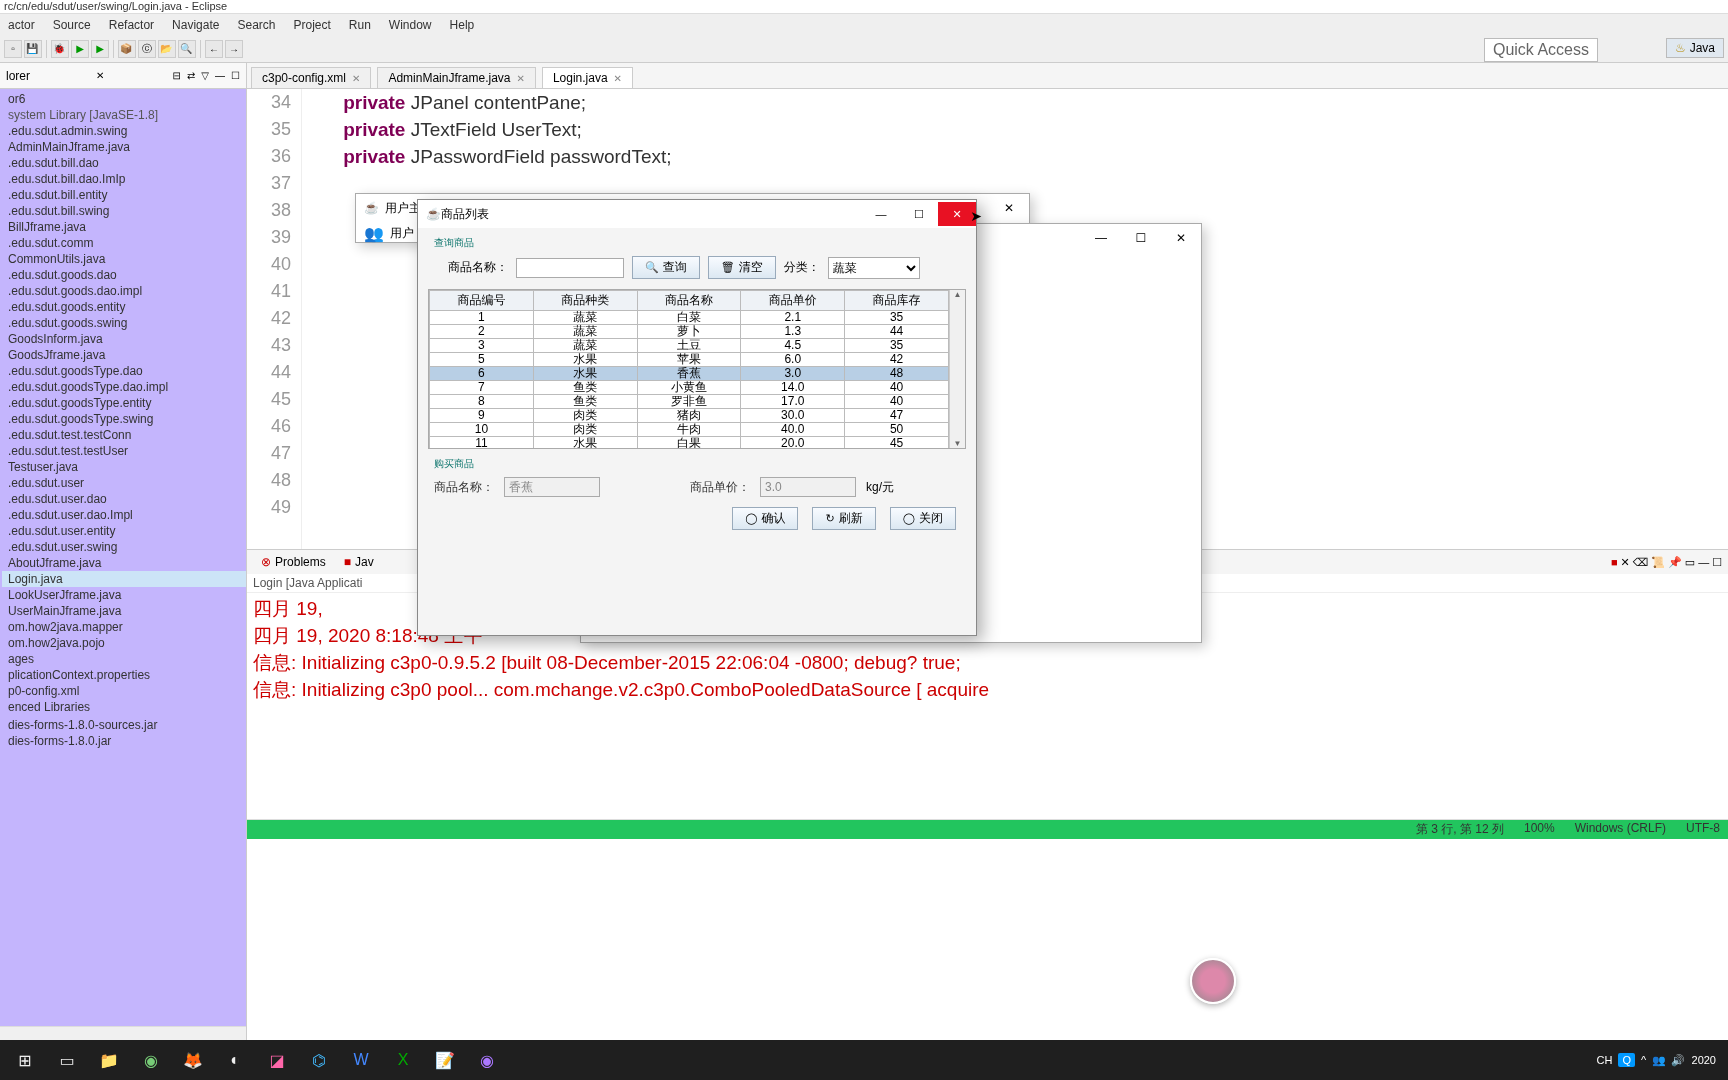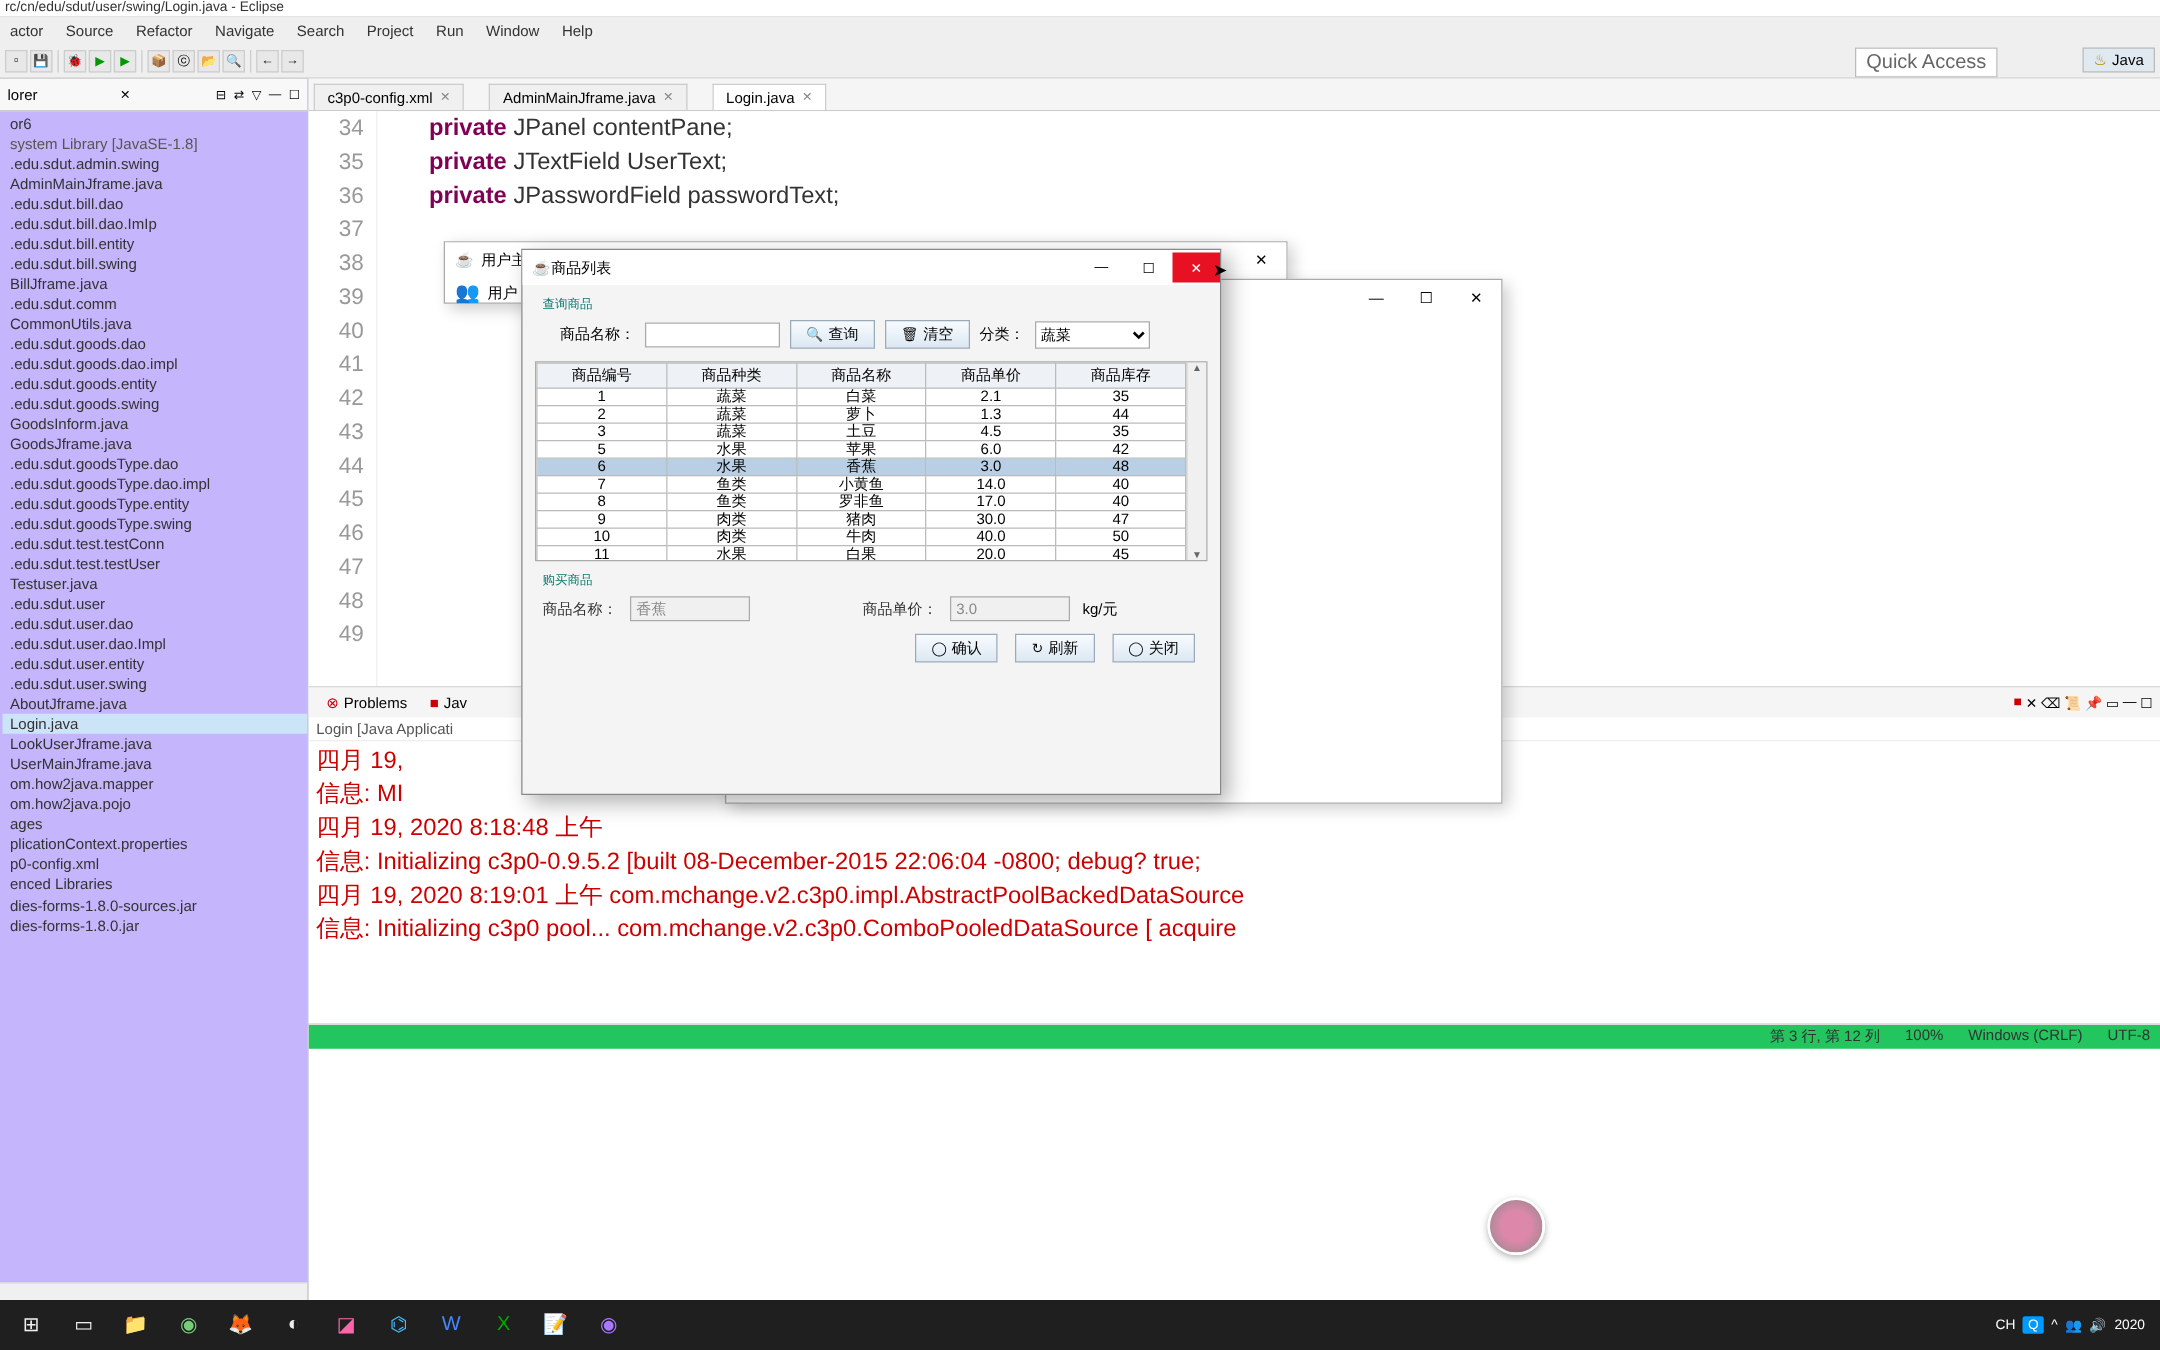--- a/index.html
+++ b/index.html
@@ -29,21 +29,21 @@
 .side-tab-icons span { font-size: 10px; padding: 0 2px; cursor: pointer; }
 .tree { flex: 1; overflow-y: auto; overflow-x: auto; font-size: 12px; color: #333; padding: 2px 0 2px 2px; position: relative; }
 .tree-item { padding: 1px 0 1px 6px; white-space: nowrap; cursor: default; }
 .tree-item.sel { background: #cce4f7; }
 .tree-item.lib { color: #555; }
 .tree-scroll-horiz { height: 17px; background: #f0f0f0; border-top: 1px solid #ddd; }
 
 
 .editor-area { flex: 1; display: flex; flex-direction: column; background: #fff; position: relative; }
 .editor-tabs { height: 26px; background: #f5f5f5; display: flex; align-items: flex-end; border-bottom: 1px solid #ccc; padding-left: 4px; }
-.etab { border: 1px solid #ccc; border-bottom: none; background: #f0f0f0; padding: 3px 10px; font-size: 12px; margin-right: 20px; display: flex; align-items: center; gap: 6px; cursor: pointer; }
+.etab { border: 1px solid #ccc; border-bottom: none; background: #f0f0f0; padding: 3px 10px; font-size: 12px; margin-right: 6px; display: flex; align-items: center; gap: 6px; cursor: pointer; }
 .etab.active { background: #fff; }
 .etab .close { font-size: 10px; color: #888; }
 
 .editor-body { display: flex; height: 460px; background: #fff; font-family: Consolas, monospace; }
 .gutter { width: 55px; background: #fff; text-align: right; padding-right: 10px; color: #999; font-size: 18px; line-height: 27px; border-right: 1px solid #eee; }
 .code { flex: 1; font-size: 19px; line-height: 27px; padding-left: 20px; color: #333; white-space: pre; overflow: hidden; }
 .code .kw { color: #7f0055; font-weight: bold; }
 .code-line.hl { background: #e8f2fe; }
 
 
@@ -269,24 +269,22 @@
           <span>📜</span>
           <span>📌</span>
           <span>▭</span>
           <span>—</span>
           <span>☐</span>
         </div>
       </div>
       <div class="bp-launch">Login [Java Applicati</div>
       <div class="console-out" id="conout">
           <div class="date">四月 19,</div>
-          <div class="stderr">信息: MI</div>
           <div class="date">四月 19, 2020 8:18:48 上午</div>
           <div class="stderr">信息: Initializing c3p0-0.9.5.2 [built 08-December-2015 22:06:04 -0800; debug? true;</div>
-          <div class="date">四月 19, 2020 8:19:01 上午 com.mchange.v2.c3p0.impl.AbstractPoolBackedDataSource</div>
           <div class="stderr">信息: Initializing c3p0 pool... com.mchange.v2.c3p0.ComboPooledDataSource [ acquire</div>
         </div>
       <div class="editor-bot-stat">
         <span></span>
         <span class="right">
           <span>第 3 行, 第 12 列</span>
           <span>100%</span>
           <span>Windows (CRLF)</span>
           <span>UTF-8</span>
         </span>

